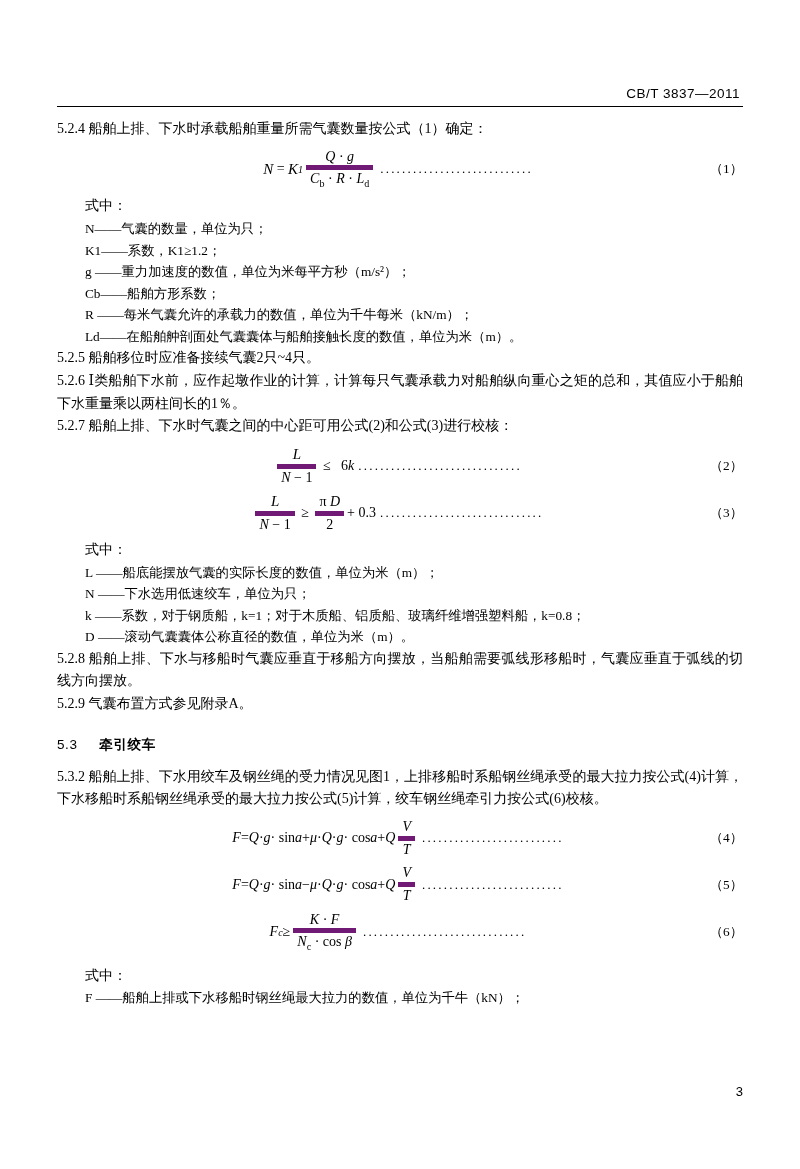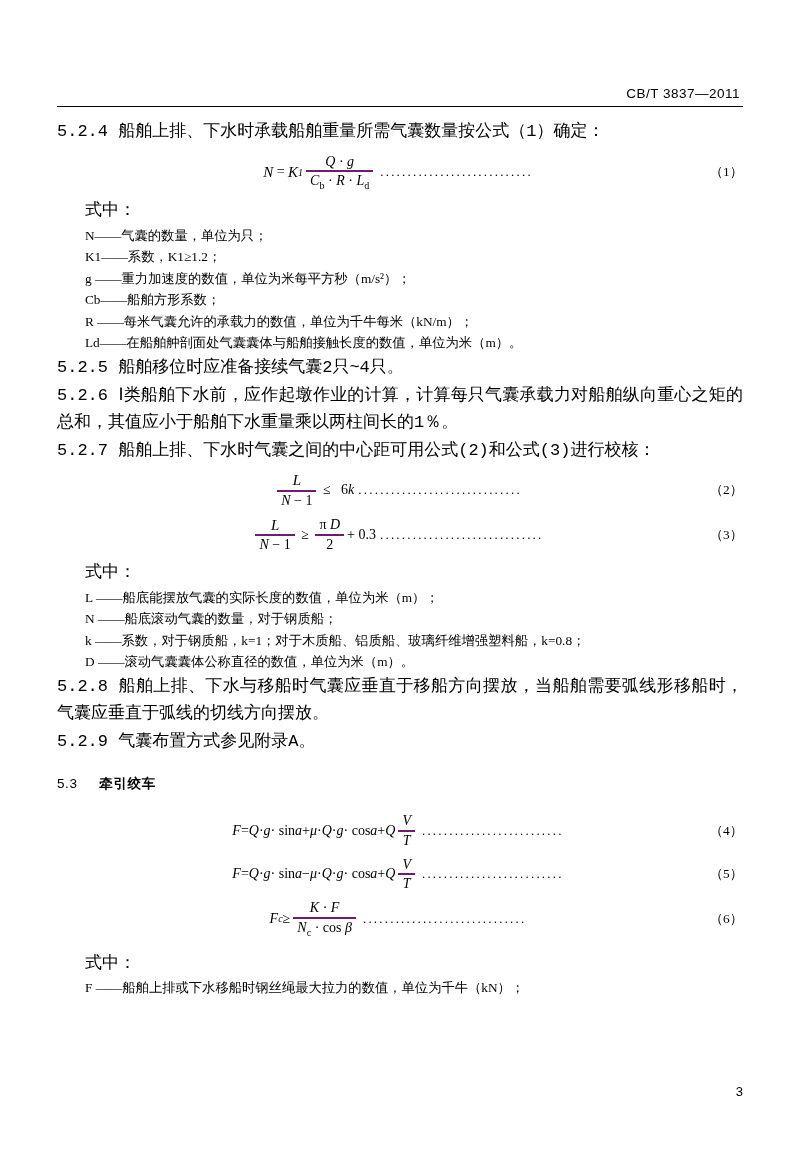--- a/index.html
+++ b/index.html
@@ -36,25 +36,24 @@
     right: 57px;
     border-bottom: 1.1px solid #000;
   }
   .content {
     position: absolute;
     top: 118px;
     left: 57px;
     width: 686px;
   }
   .clause {
-    font-size: 17px;
+    font-size: 14px;
     line-height: 1.62;
     margin: 0 0 0 0;
     text-align: justify;
-    font-family: Liberation Mono, monospace;
   }
   .hang {
     padding-left: 28px;
   }
   .vlist {
     padding-left: 28px;
     font-size: 13.3px;
     line-height: 1.62;
   }
   .vlist .row {
@@ -92,21 +91,21 @@
   .frac {
     display: inline-flex;
     flex-direction: column;
     vertical-align: middle;
     text-align: center;
     margin: 0 3px;
     line-height: 1.12;
   }
   .frac .top {
     padding: 0 4px 1px 4px;
-    border-bottom: 2px solid #701a75;
+    border-bottom: 5px solid #701a75;
   }
   .frac .bot {
     padding: 1px 4px 0 4px;
   }
   .sub {
     font-size: 0.72em;
     vertical-align: sub;
   }
   .big {
     font-size: 15px;
@@ -197,38 +196,39 @@
         + 0.3
       </span>
       <span class="dots">..............................</span>
       <span class="eqno">（3）</span>
     </div>
 
     <p class="clause hang">式中：</p>
 
     <div class="vlist">
       <div class="row">L ——船底能摆放气囊的实际长度的数值，单位为米（m）；</div>
-      <div class="row">N ——船底滚动气囊的数量，对于钢质船；</div>
+      <div class="row">N ——下水选用低速绞车，单位为只；</div>
       <div class="row">k ——系数，对于钢质船，k=1；对于木质船、铝质船、玻璃纤维增强塑料船，k=0.8；</div>
       <div class="row">D ——滚动气囊囊体公称直径的数值，单位为米（m）。</div>
     </div>
 
     <p class="clause">5.2.8  船舶上排、下水与移船时气囊应垂直于移船方向摆放，当船舶需要弧线形移船时，气囊应垂直于弧线的切线方向摆放。</p>
     <p class="clause">5.2.9  气囊布置方式参见附录A。</p>
 
     <div class="spacer-lg"></div>
 
     <p class="section-head">
       <span class="shnum">5.3</span>
       &nbsp;&nbsp;&nbsp;
       <span>牵引绞车</span>
     </p>
 
     <div class="spacer-md"></div>
 
+    <p class="clause">5.3.2  船舶上排、下水用绞车及钢丝绳的受力情况见图1，上排移船时系船钢丝绳承受的最大拉力按公式(4)计算，下水移船时系船钢丝绳承受的最大拉力按公式(5)计算，绞车钢丝绳牵引力按公式(6)校核。</p>
 
     <div class="formula-row">
       <span class="formula-center">
         <em class="v">F</em> = <em class="v">Q</em> · <em class="v">g</em> · sin <em class="v">a</em> + <em class="v">μ</em> · <em class="v">Q</em> · <em class="v">g</em> · cos <em class="v">a</em> + <em class="v">Q</em>
         <span class="frac">
           <span class="top"><em class="v">V</em></span>
           <span class="bot"><em class="v">T</em></span>
         </span>
       </span>
       <span class="dots">..........................</span>

